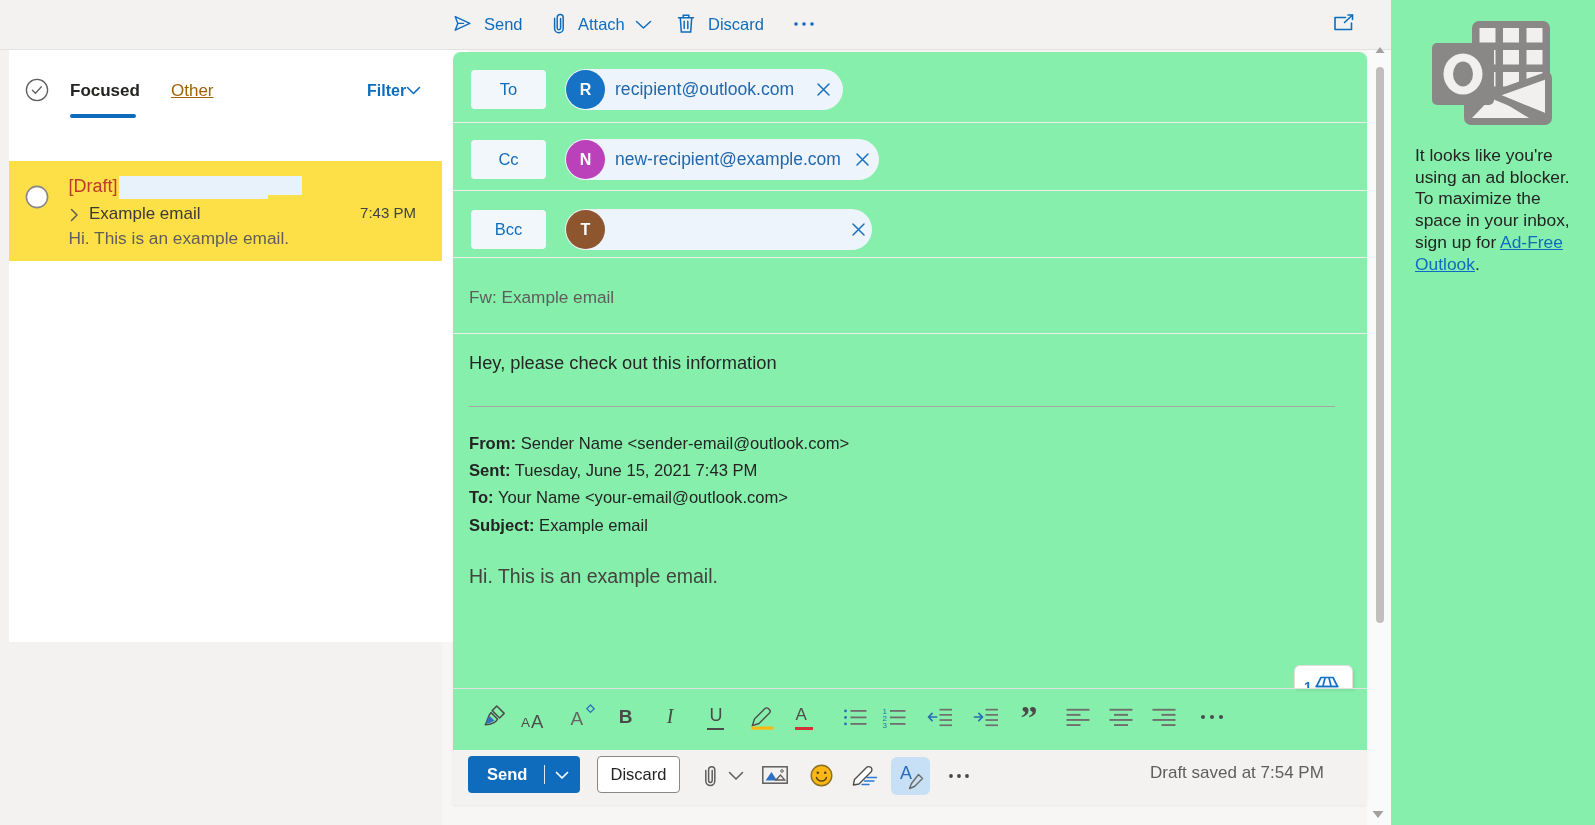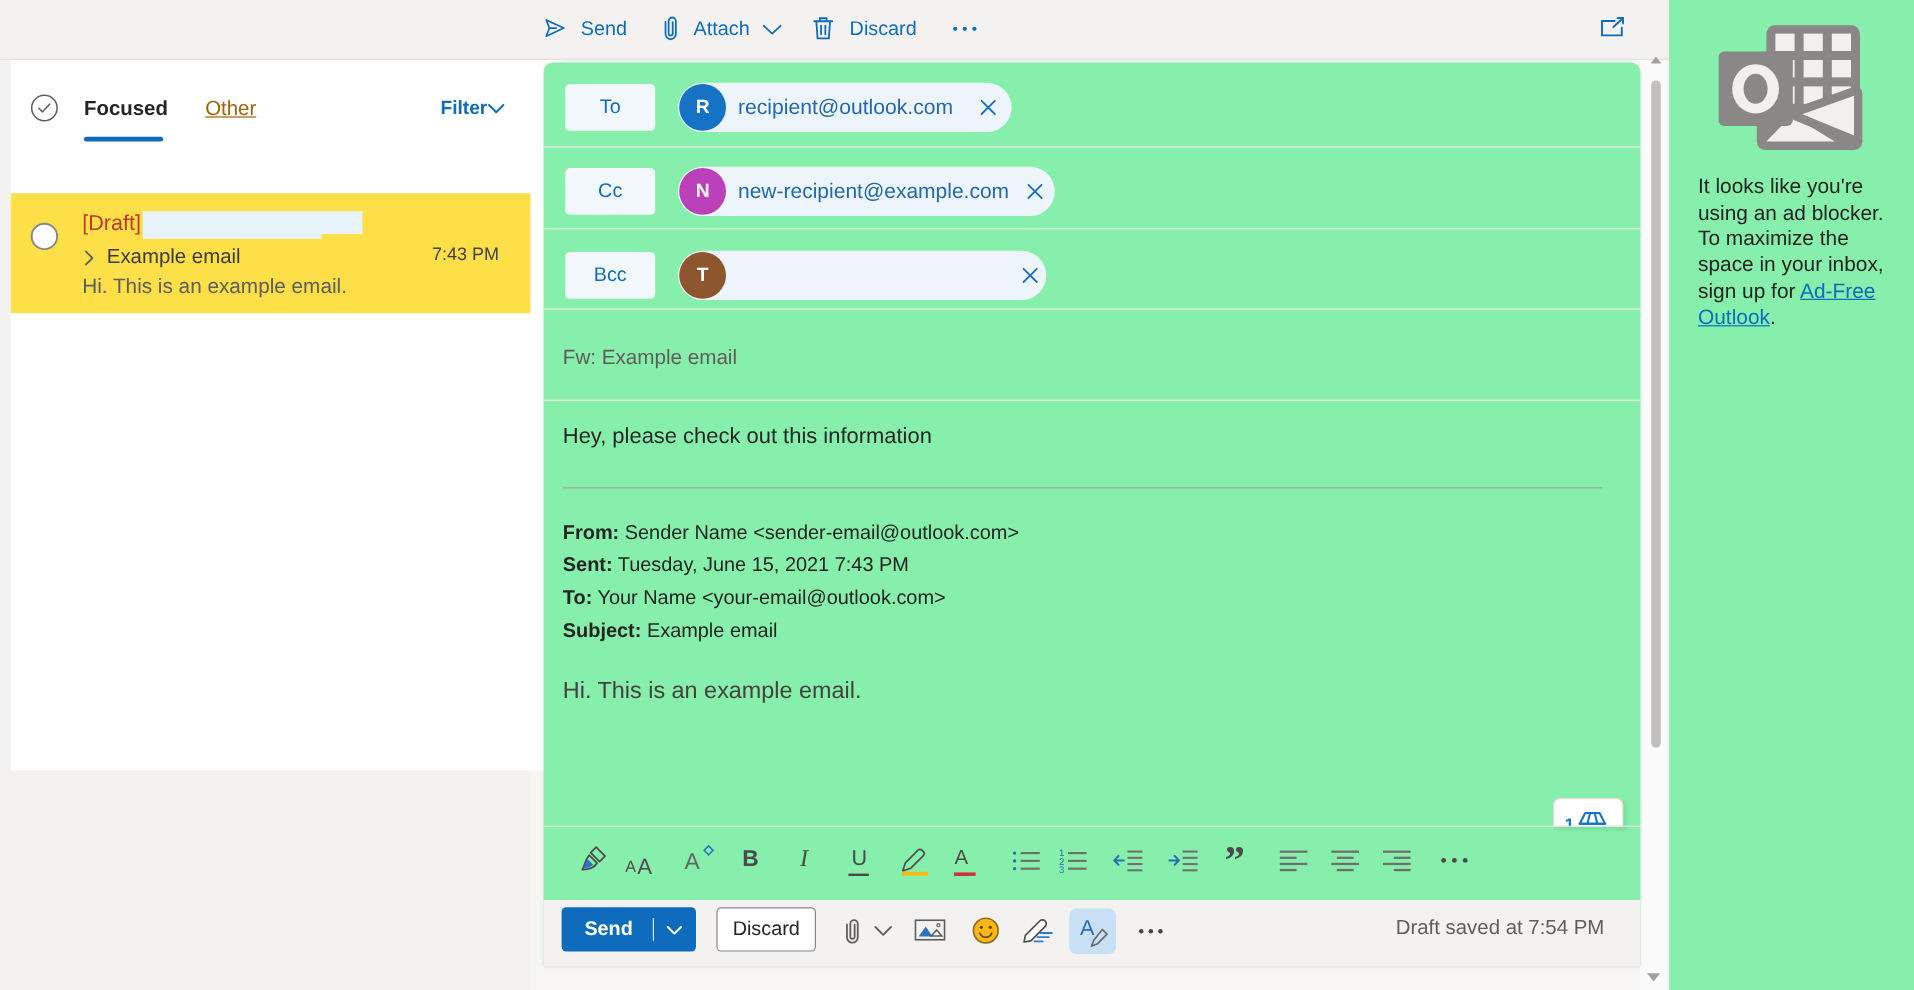--- a/index.html
+++ b/index.html
@@ -289,21 +289,21 @@
         <svg class="abs" style="left:17px;top:15px" width="18" height="19" viewBox="0 0 18 19">
           <path d="M10.5 2.5 L14.5 6.5 L6.5 14.5 L1.5 16.5 L3.5 11.5 Z" fill="#c7e0f6" stroke="#6b6966" stroke-width="1.4" stroke-linejoin="round"></path>
         </svg>
       </div>
 
       <svg class="abs" style="left:494px;top:22px" width="24" height="8" viewBox="0 0 24 8" fill="#484644">
         <circle cx="4" cy="4" r="1.9"></circle>
           <circle cx="12" cy="4" r="1.9"></circle>
           <circle cx="20" cy="4" r="1.9"></circle>
       </svg>
-      <div class="abs" style="left:697px;top:13px;width:200px;text-align:center;font-size:17px;color:#605e5c;">Draft saved at 7:54 PM</div>
+      <div class="abs" style="left:697px;top:13px;width:200px;text-align:left;font-size:17px;color:#605e5c;">Draft saved at 7:54 PM</div>
     </div>
   </div>
   <div id="rightpanel">
     <svg class="abs" style="left:41px;top:19px" width="122" height="108" viewBox="0 0 122 108">
 
       <rect x="32" y="52" width="88" height="54" rx="7" fill="#8a8886"></rect>
 
       <rect x="40" y="2" width="78" height="70" rx="7" fill="#8a8886"></rect>
       <g fill="#f1f0ee">
         <rect x="47.5" y="9" width="16" height="14.5"></rect>

